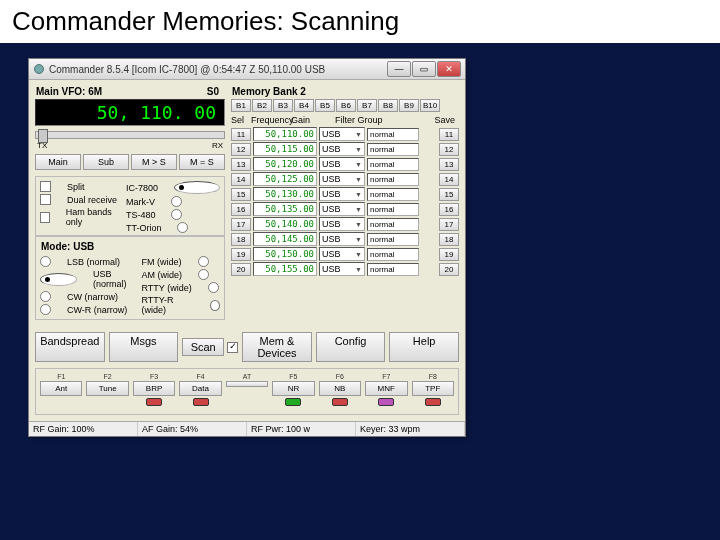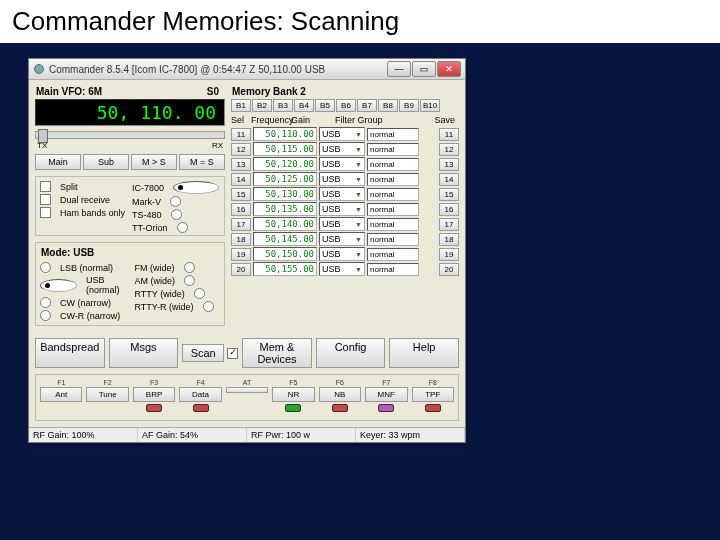--- a/index.html
+++ b/index.html
@@ -20,27 +20,27 @@
   .gtitle{font-weight:bold;font-size:10px;padding:2px 0 2px 1px;}
   .gtitle .s0{float:right;margin-right:6px;}
   .vfo-disp{background:#000;color:#0f0;font-family:Consolas,monospace;font-size:18px;text-align:right;padding:2px 8px;border:1px inset #888;}
   .hslide{height:6px;background:#ddd;border:1px solid #999;margin:5px 0 2px;position:relative;}
   .hslide .thumb{position:absolute;left:2px;top:-3px;width:8px;height:12px;background:#c9c9c9;border:1px solid #666;}
   .dual-label{display:flex;justify-content:space-between;font-size:8px;padding:0 2px;}
   .btn-row{display:flex;gap:2px;margin-top:4px;}
   .btn{flex:1;border:1px solid #999;background:linear-gradient(#fafafa,#dadada);text-align:center;padding:2px 0;font-size:9px;}
   .rig-box{border:1px solid #bbb;margin-top:6px;padding:4px 4px 2px;display:flex;gap:4px;}
   .opts{flex:1;display:flex;flex-direction:column;gap:2px;}
-  .opt{display:flex;align-items:center;gap:9px;}
+  .opt{display:flex;align-items:center;gap:16px;}
   .cb,.rb{width:9px;height:9px;border:1px solid #777;background:#fff;display:inline-block;}
   .rb{border-radius:50%;}
   .rb.sel::after{content:"";display:block;width:5px;height:5px;margin:2px;border-radius:50%;background:#000;}
   .rigs{flex:1;display:flex;flex-direction:column;gap:2px;font-size:9px;}
   .rigs .opt{white-space:nowrap;}
-  .mode-box{border:1px solid #bbb;margin-top:6px;padding:2px 4px 4px;}
+  .mode-box{border:1px solid #bbb;padding:2px 4px 4px;}
   .mode-grid{display:flex;gap:6px;margin-top:2px;}
   .mode-col{flex:1;display:flex;flex-direction:column;gap:2px;}
   .bankbtns{display:flex;gap:1px;flex-wrap:nowrap;margin-bottom:3px;}
   .bbtn{width:18px;border:1px solid #999;background:linear-gradient(#fafafa,#dadada);text-align:center;padding:1px 0;font-size:8px;}
   .hdr{display:flex;font-size:9px;padding:0 0 2px;}
   .hdr .c1{width:20px;}
   .hdr .c2{width:40px;}
   .hdr .c3{width:44px;}
   .hdr .c4{width:58px;}
   .hdr .c5{flex:1;text-align:right;padding-right:4px;}

